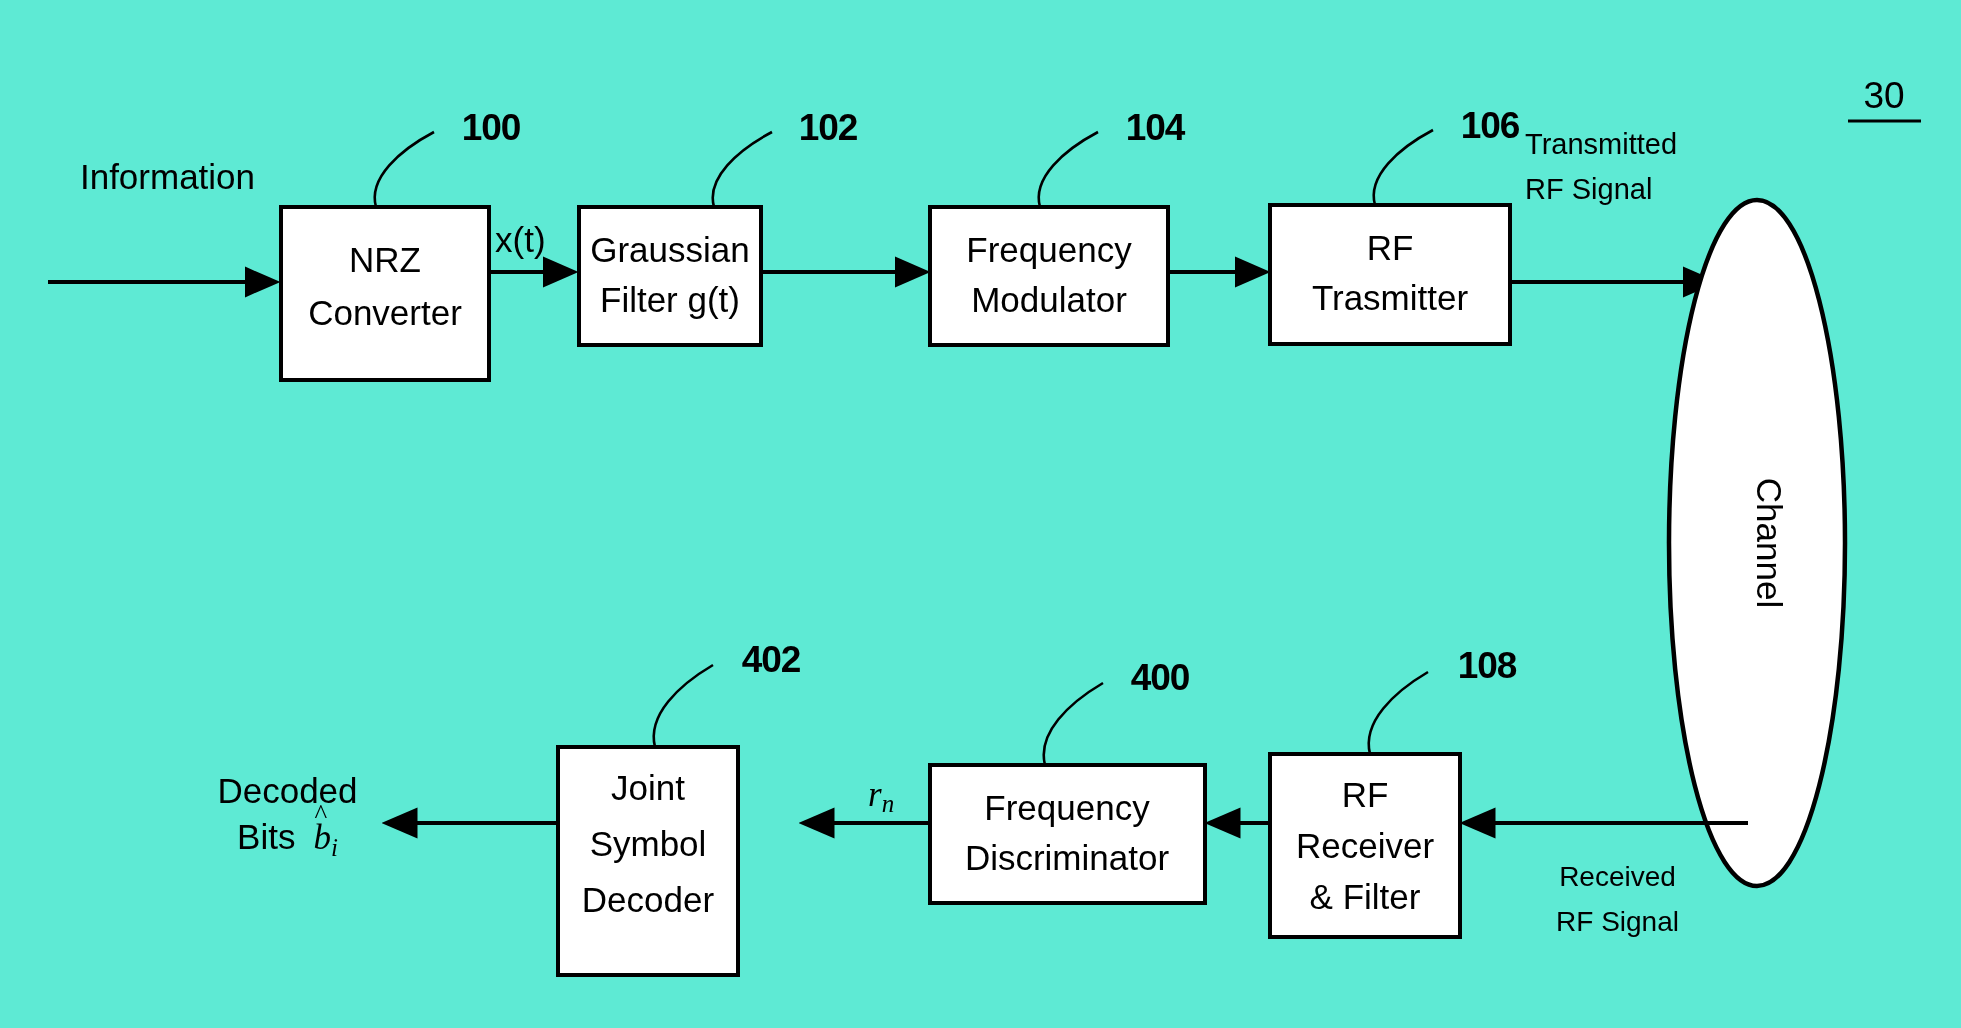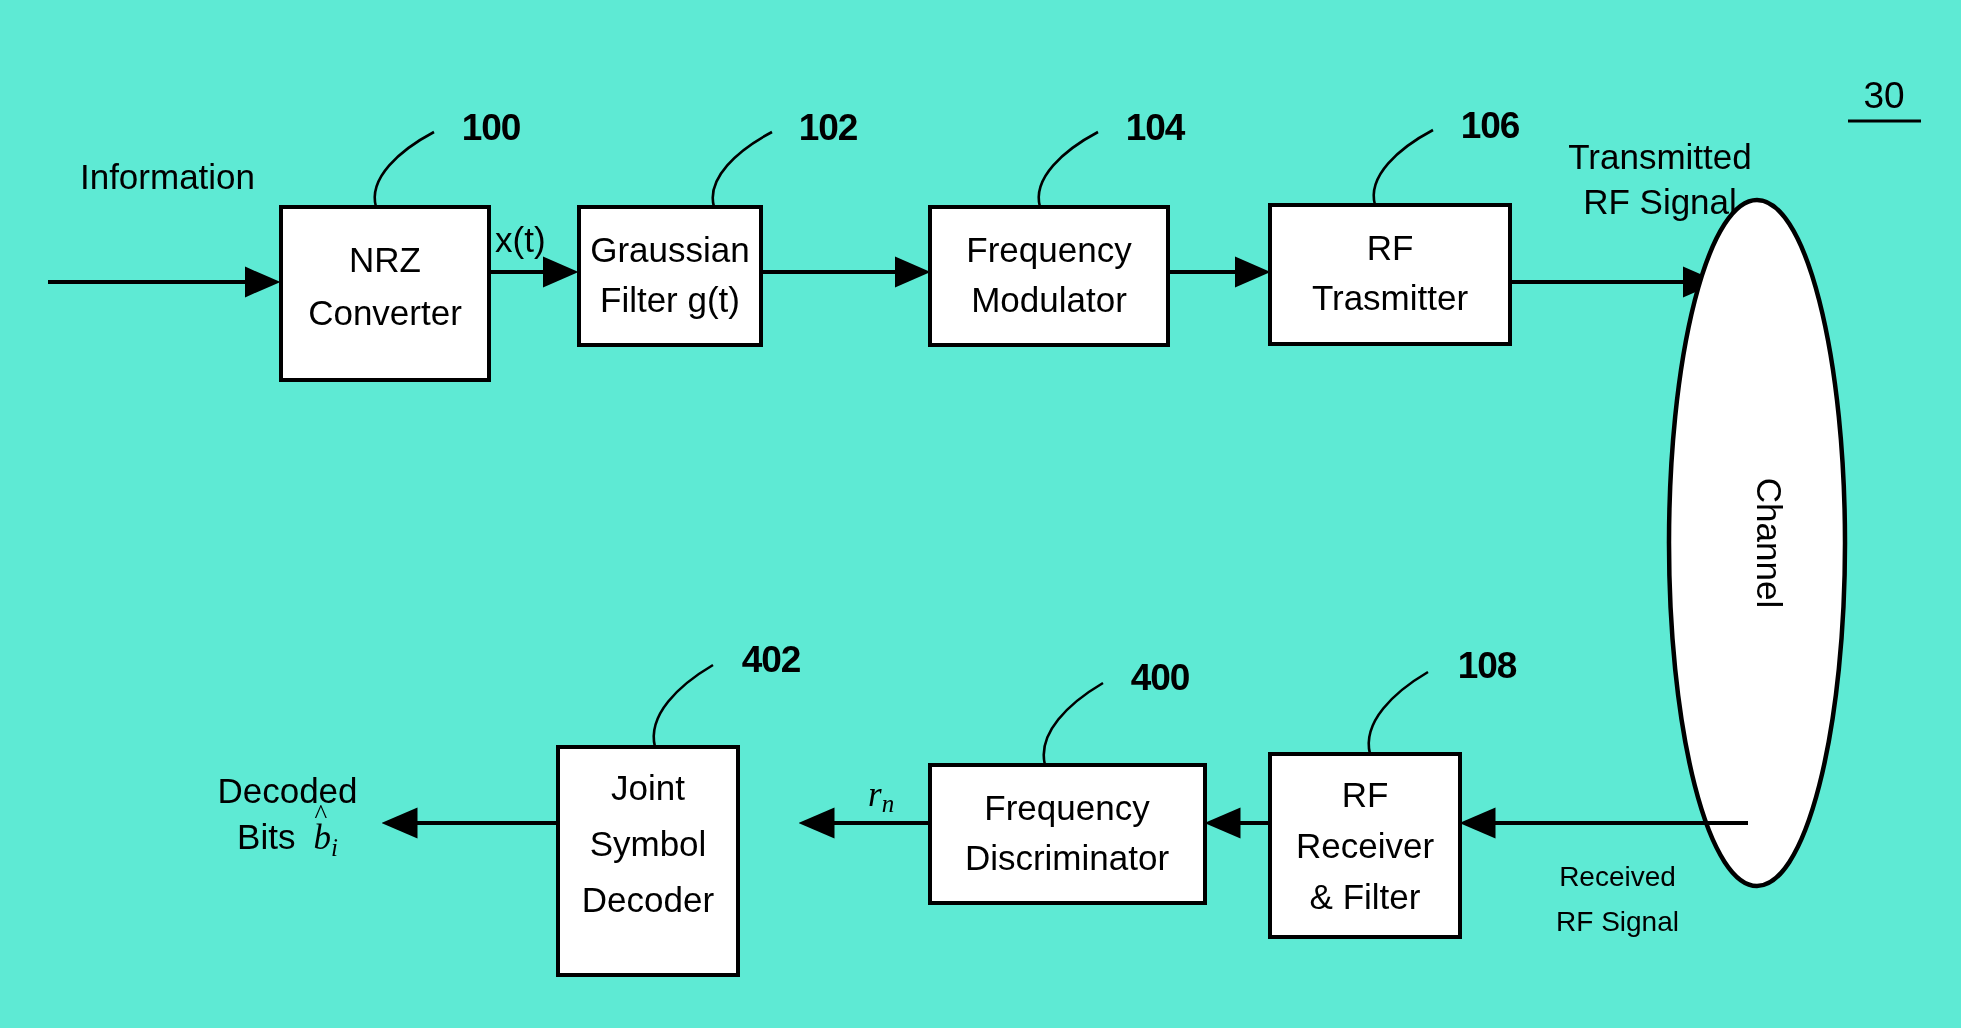--- a/index.html
+++ b/index.html
@@ -170,22 +170,22 @@
 
     <line class="wire" x1="558" y1="823" x2="386" y2="823" marker-end="url(#arrow)"></line>
 
   </svg>
 
   <div style="position:absolute; left:60px; top:155px; width:215px; text-align:center;
               font-size:35px; line-height:44px;">
     <div>Information</div>
   </div>
 
-  <div style="position:absolute; left:1525px; top:134px; width:270px; text-align:center;
-              font-size:35px; line-height:45px;">
+  <div style="position:absolute; left:1525px; top:122px; width:270px; 
+              font-size:29px; line-height:45px;">
     <div>Transmitted</div>
     <div>RF Signal</div>
   </div>
 
   <div style="position:absolute; left:1490px; top:854px; width:255px; text-align:center;
               font-size:28px; line-height:45px;">
     <div>Received</div>
     <div>RF Signal</div>
   </div>
 

